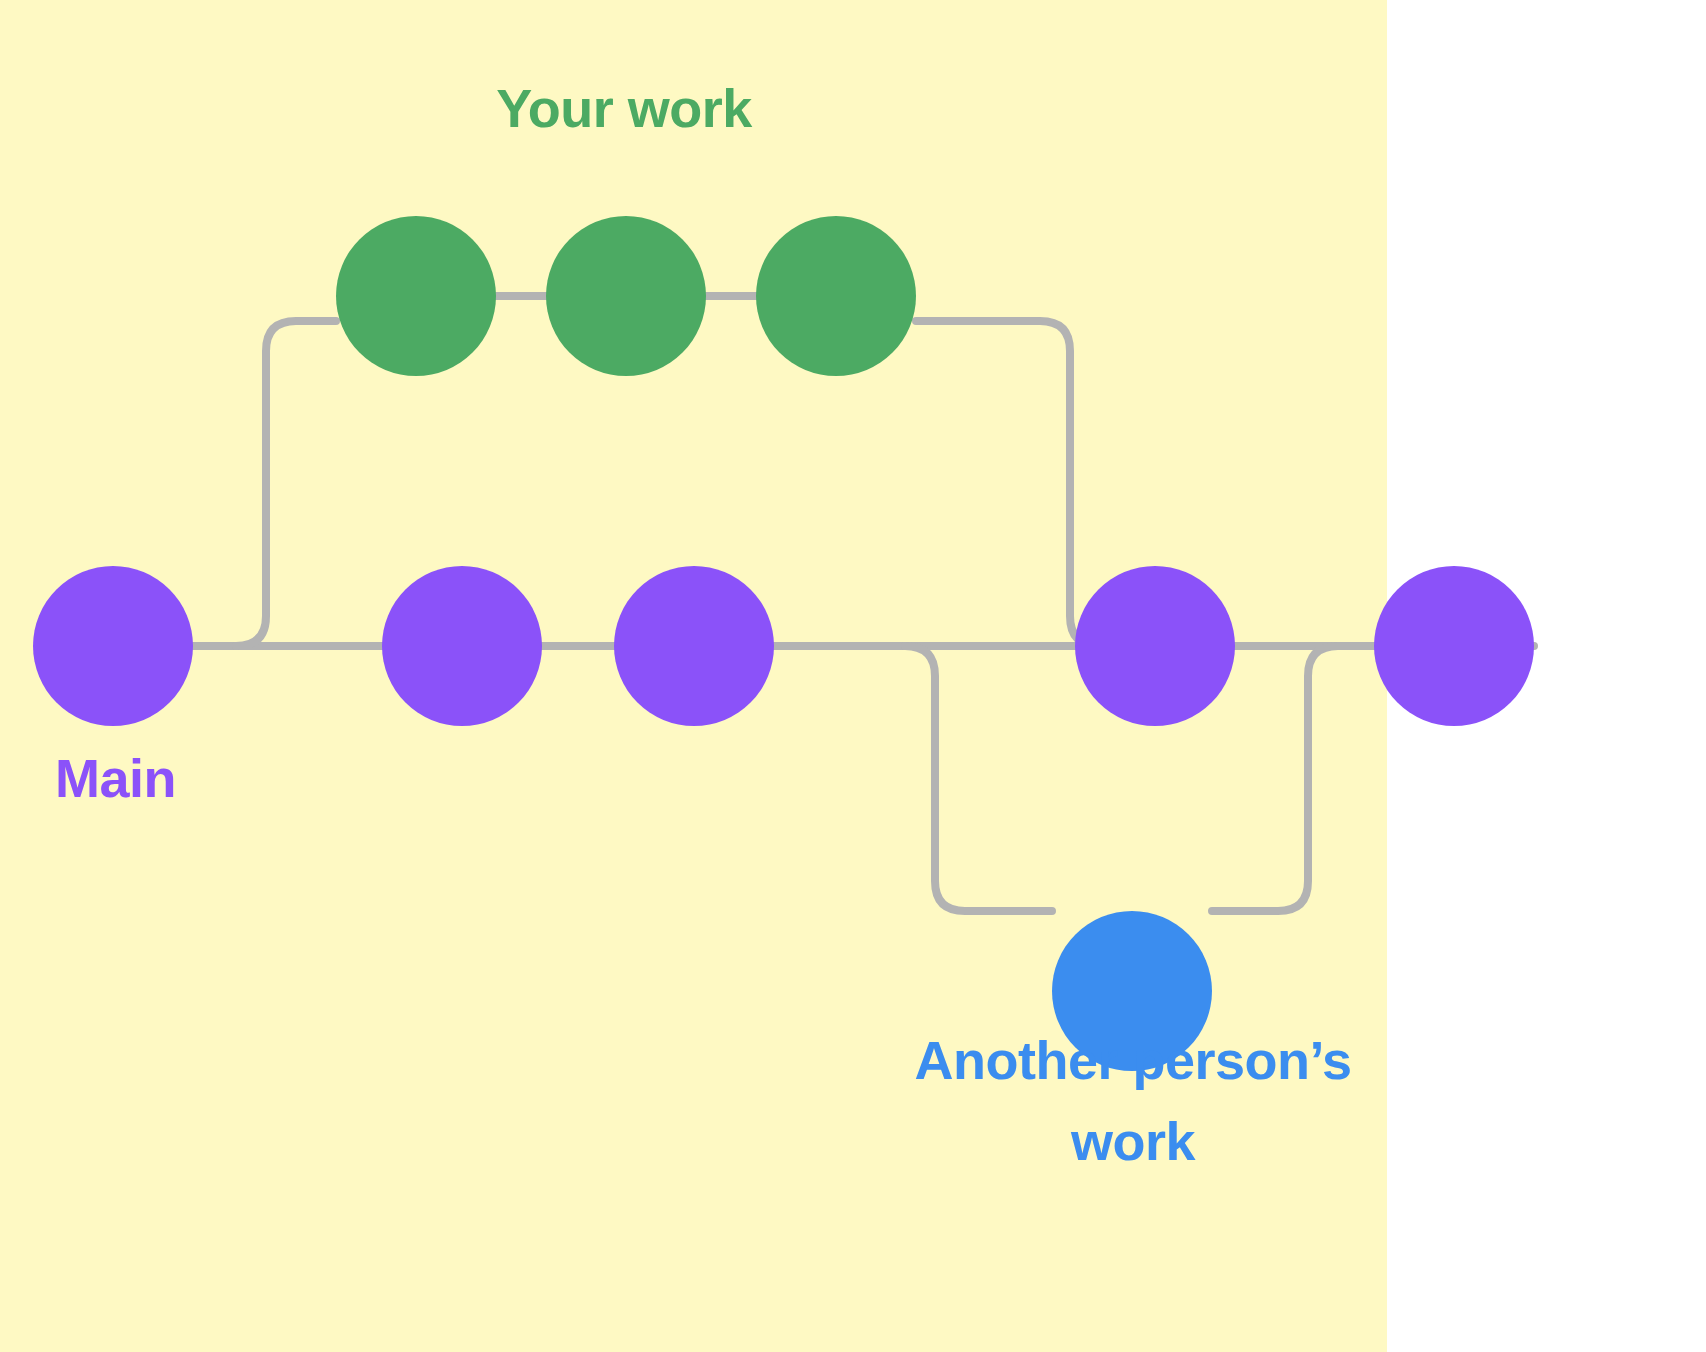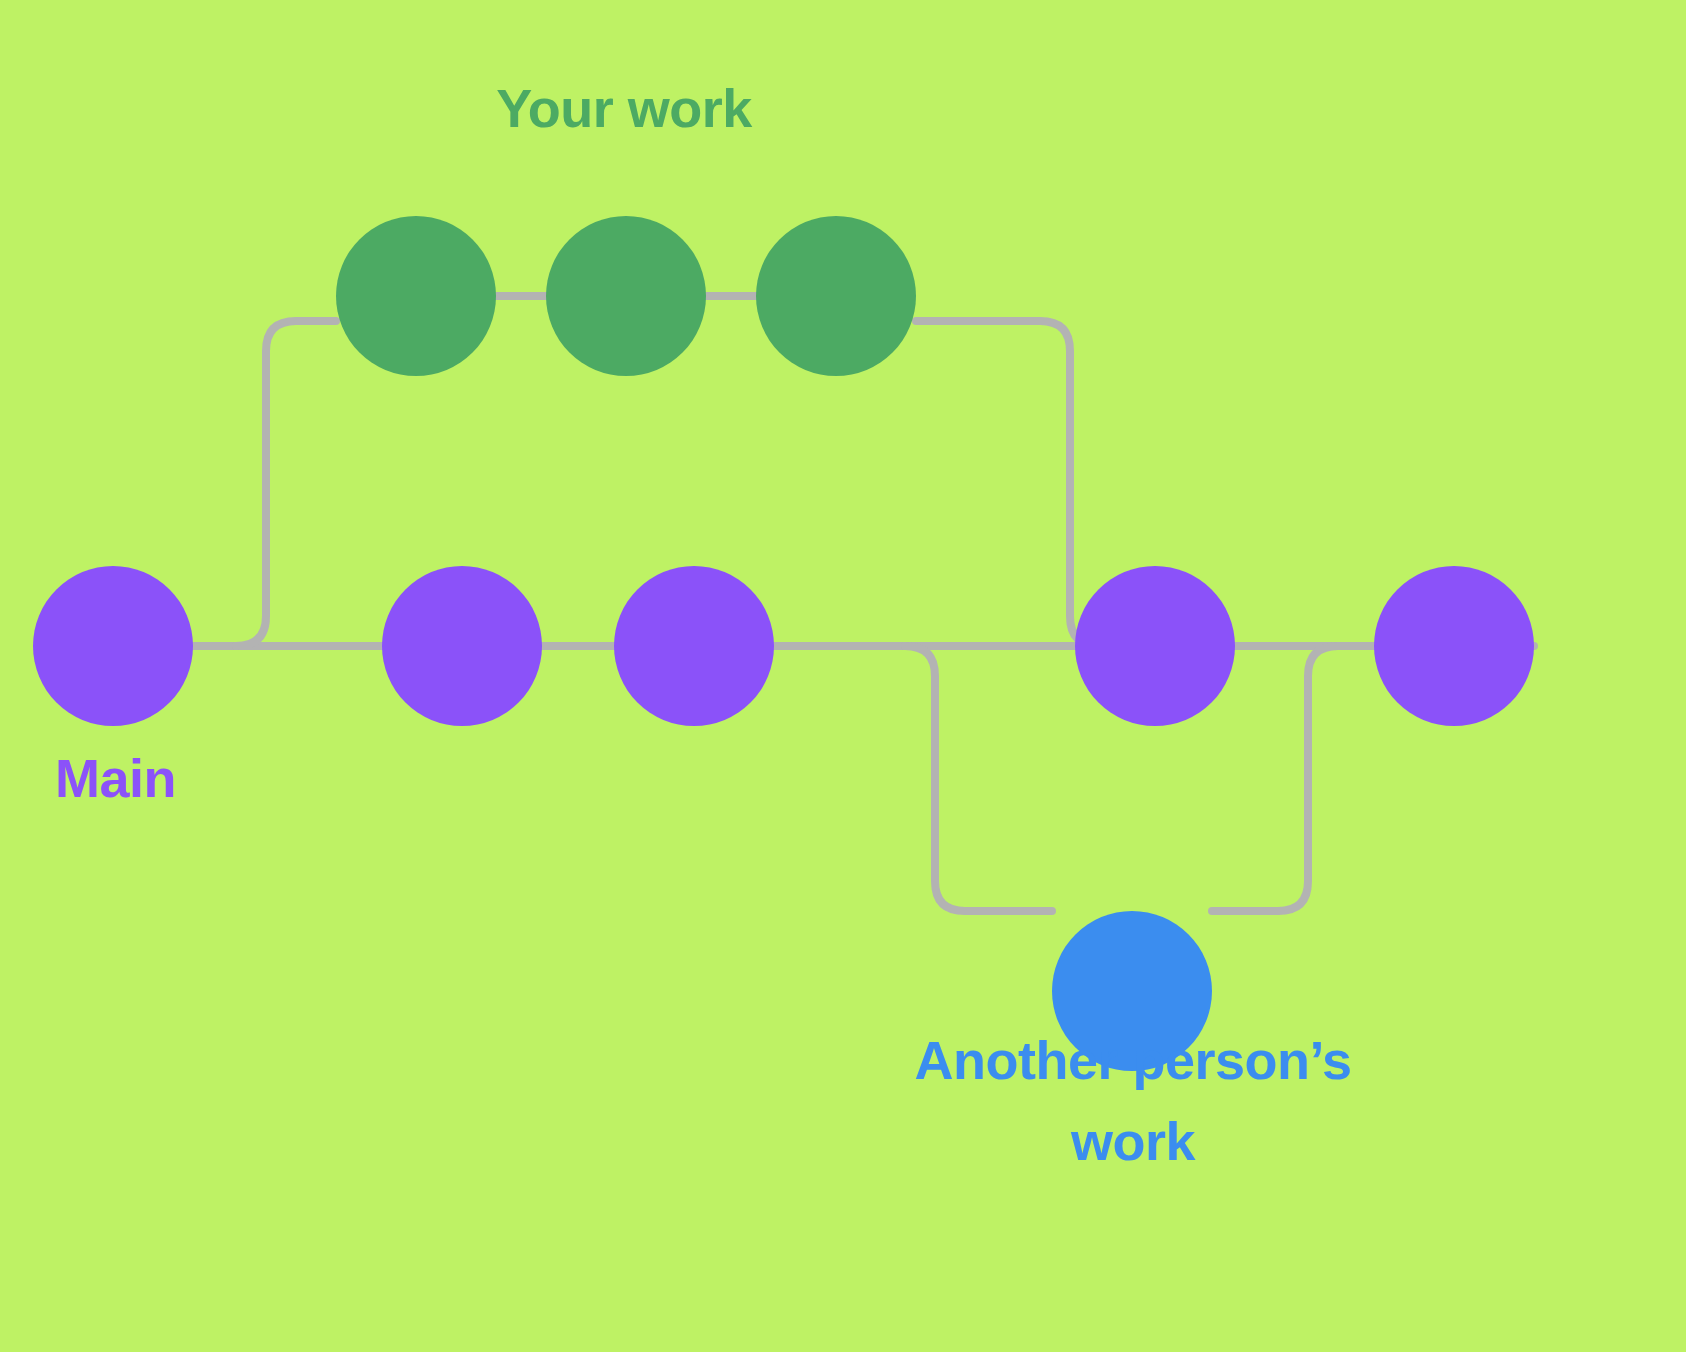--- a/index.html
+++ b/index.html
@@ -8,23 +8,24 @@
     background: #ffffff;
   }
   body {
     width: 1706px;
     height: 1352px;
     overflow: hidden;
     font-family: "Liberation Sans", sans-serif;
   }
   #diagram-root {
     position: relative;
-    width: 1686px;
+    width: 1350px;
     height: 1352px;
-    background: #bef264;
+    background: #fef9c3;
+    padding-left: 37px;
   }
   svg.git-graph {
     position: absolute;
     inset: 0;
     width: 1706px;
     height: 1352px;
     display: block;
   }
   .branch-label {
     font-family: "Liberation Sans", sans-serif;

